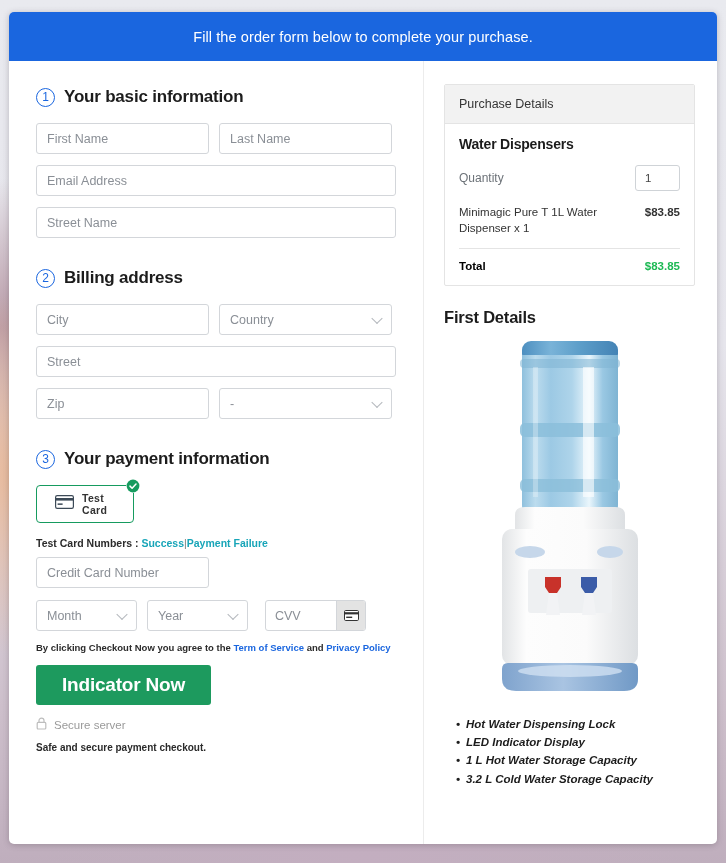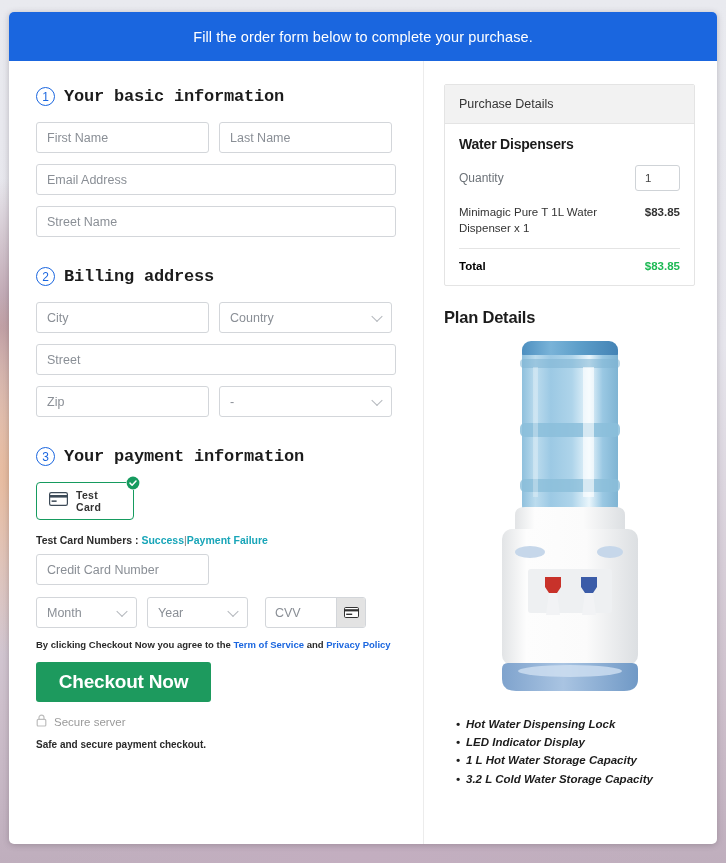--- a/index.html
+++ b/index.html
@@ -84,21 +84,20 @@
     align-items: center;
     justify-content: center;
     flex: 0 0 auto;
     font-weight: 400;
   }
   .sec-title {
     font-size: 17px;
     color: #1c1c1c;
     font-weight: 600;
     letter-spacing: -0.2px;
-    font-family: Liberation Mono, monospace;
   }
   
   .row { display: flex; gap: 10px; margin-bottom: 11px; }
   .fld {
     height: 31px;
     border: 1px solid #d3d6da;
     border-radius: 3px;
     background: #fff;
     display: flex;
     align-items: center;
@@ -124,21 +123,21 @@
   
   .testcard {
     position: relative;
     width: 98px;
     height: 38px;
     border: 1.6px solid #169b5f;
     border-radius: 4px;
     display: flex;
     align-items: center;
     gap: 8px;
-    padding: 0 12px;
+    padding: 0 18px;
     margin: 2px 16px 14px 0;
     cursor: pointer;
   }
   .testcard .lbl { font-size: 10.5px; color: #333; font-weight: 600; letter-spacing: 0.3px; }
   .check-badge {
     position: absolute;
     top: -7px; right: -7px;
     width: 14px; height: 14px;
     border-radius: 50%;
     background: #ffffff;
@@ -421,21 +420,21 @@
         </div>
       </div>
 
       <div class="terms">
         <span>By clicking Checkout Now you agree to the</span>
         <a>Term of Service</a>
         <span>and</span>
         <a>Privacy Policy</a>
       </div>
 
-      <button class="checkout-btn">Checkout Now</button>
+      <button class="checkout-btn">Indicator Now</button>
 
       <div class="secure">
         <span>
           <svg width="11" height="13" viewBox="0 0 11 13">
             <path d="M3 5.5 V3.6 a2.5 2.5 0 0 1 5 0 V5.5" fill="none" stroke="#bdbdbd" stroke-width="1.2"></path>
             <rect x="1.2" y="5.4" width="8.6" height="6.6" rx="1" fill="none" stroke="#bdbdbd" stroke-width="1.2"></rect>
           </svg>
         </span>
         <span>Secure server</span>
       </div>
@@ -460,21 +459,21 @@
             <span class="price">$83.85</span>
           </div>
 
           <div class="total-row">
             <span>Total</span>
             <span class="amt">$83.85</span>
           </div>
         </div>
       </div>
 
-      <div class="plan-title">Plan Details</div>
+      <div class="plan-title">First Details</div>
 
       <div class="product-img">
         <svg width="190" height="370" viewBox="0 0 190 370">
           <defs>
             <linearGradient id="bottleG" x1="0" y1="0" x2="1" y2="0">
               <stop offset="0%" stop-color="#8fc0dd"></stop>
               <stop offset="14%" stop-color="#bcdcee"></stop>
               <stop offset="30%" stop-color="#9cc9e4"></stop>
               <stop offset="52%" stop-color="#aed4ea"></stop>
               <stop offset="70%" stop-color="#eaf6fc"></stop>

